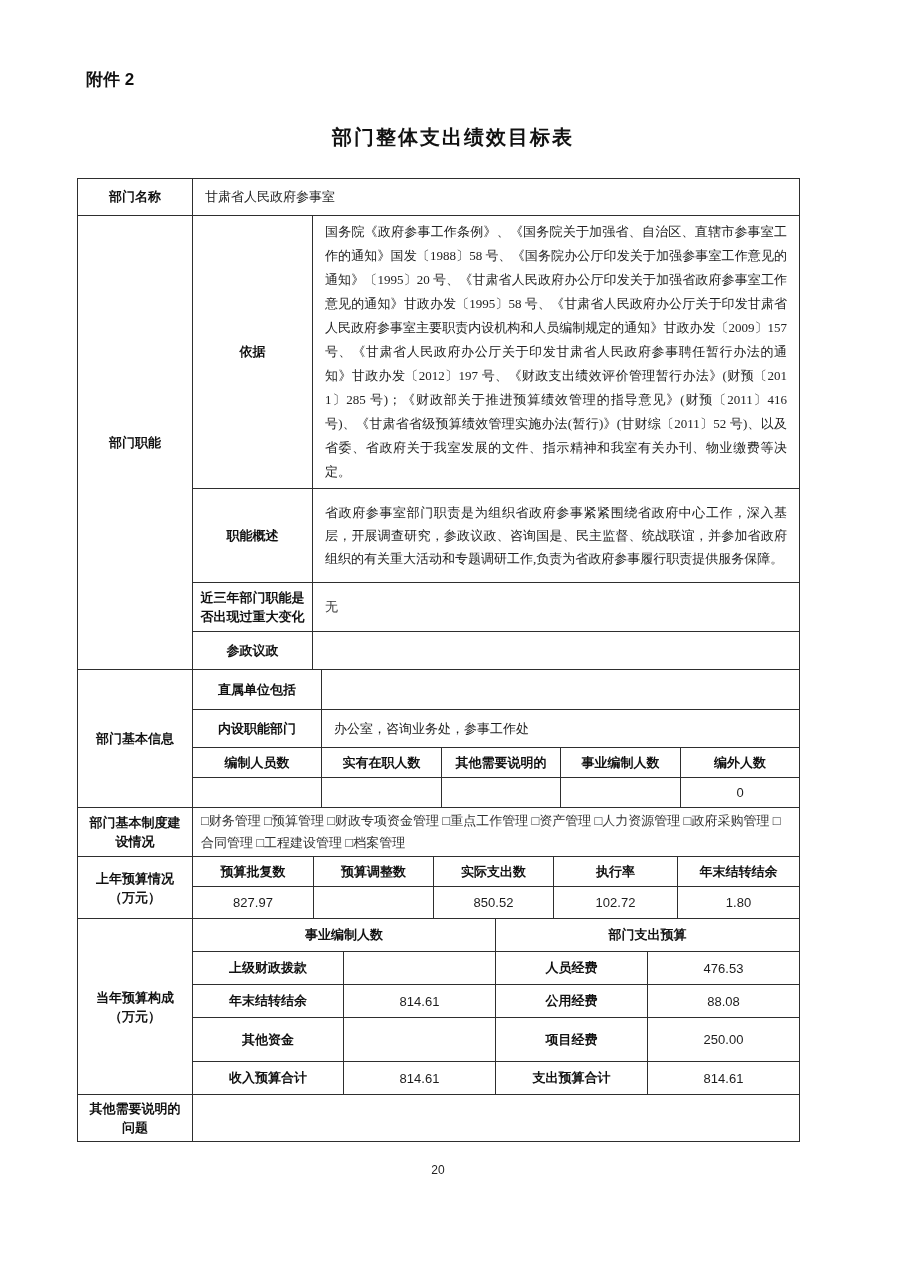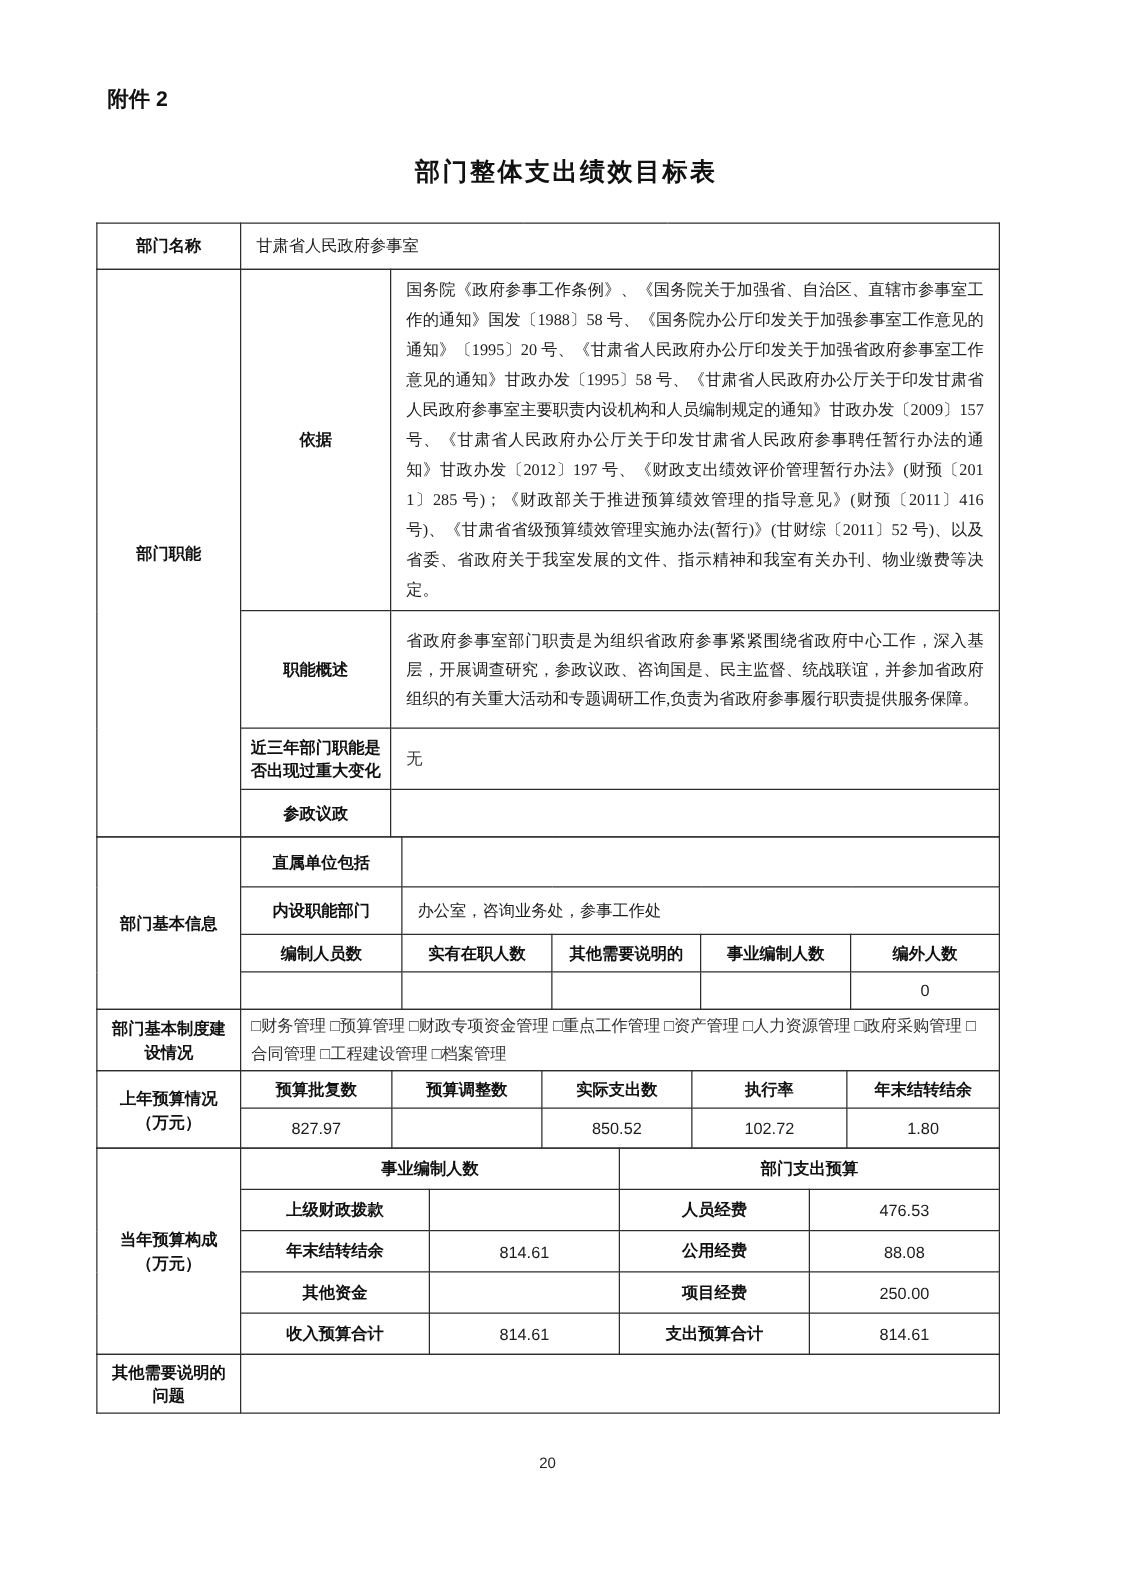--- a/index.html
+++ b/index.html
@@ -181,21 +181,21 @@
         <td class="num"></td>
         <td class="lbl">人员经费</td>
         <td class="num">476.53</td>
       </tr>
       <tr style="height:33px">
         <td class="lbl">年末结转结余</td>
         <td class="num">814.61</td>
         <td class="lbl">公用经费</td>
         <td class="num">88.08</td>
       </tr>
-      <tr style="height:33px">
+      <tr style="height:44px">
         <td class="lbl">其他资金</td>
         <td class="num"></td>
         <td class="lbl">项目经费</td>
         <td class="num">250.00</td>
       </tr>
       <tr style="height:33px">
         <td class="lbl">收入预算合计</td>
         <td class="num">814.61</td>
         <td class="lbl">支出预算合计</td>
         <td class="num">814.61</td>

